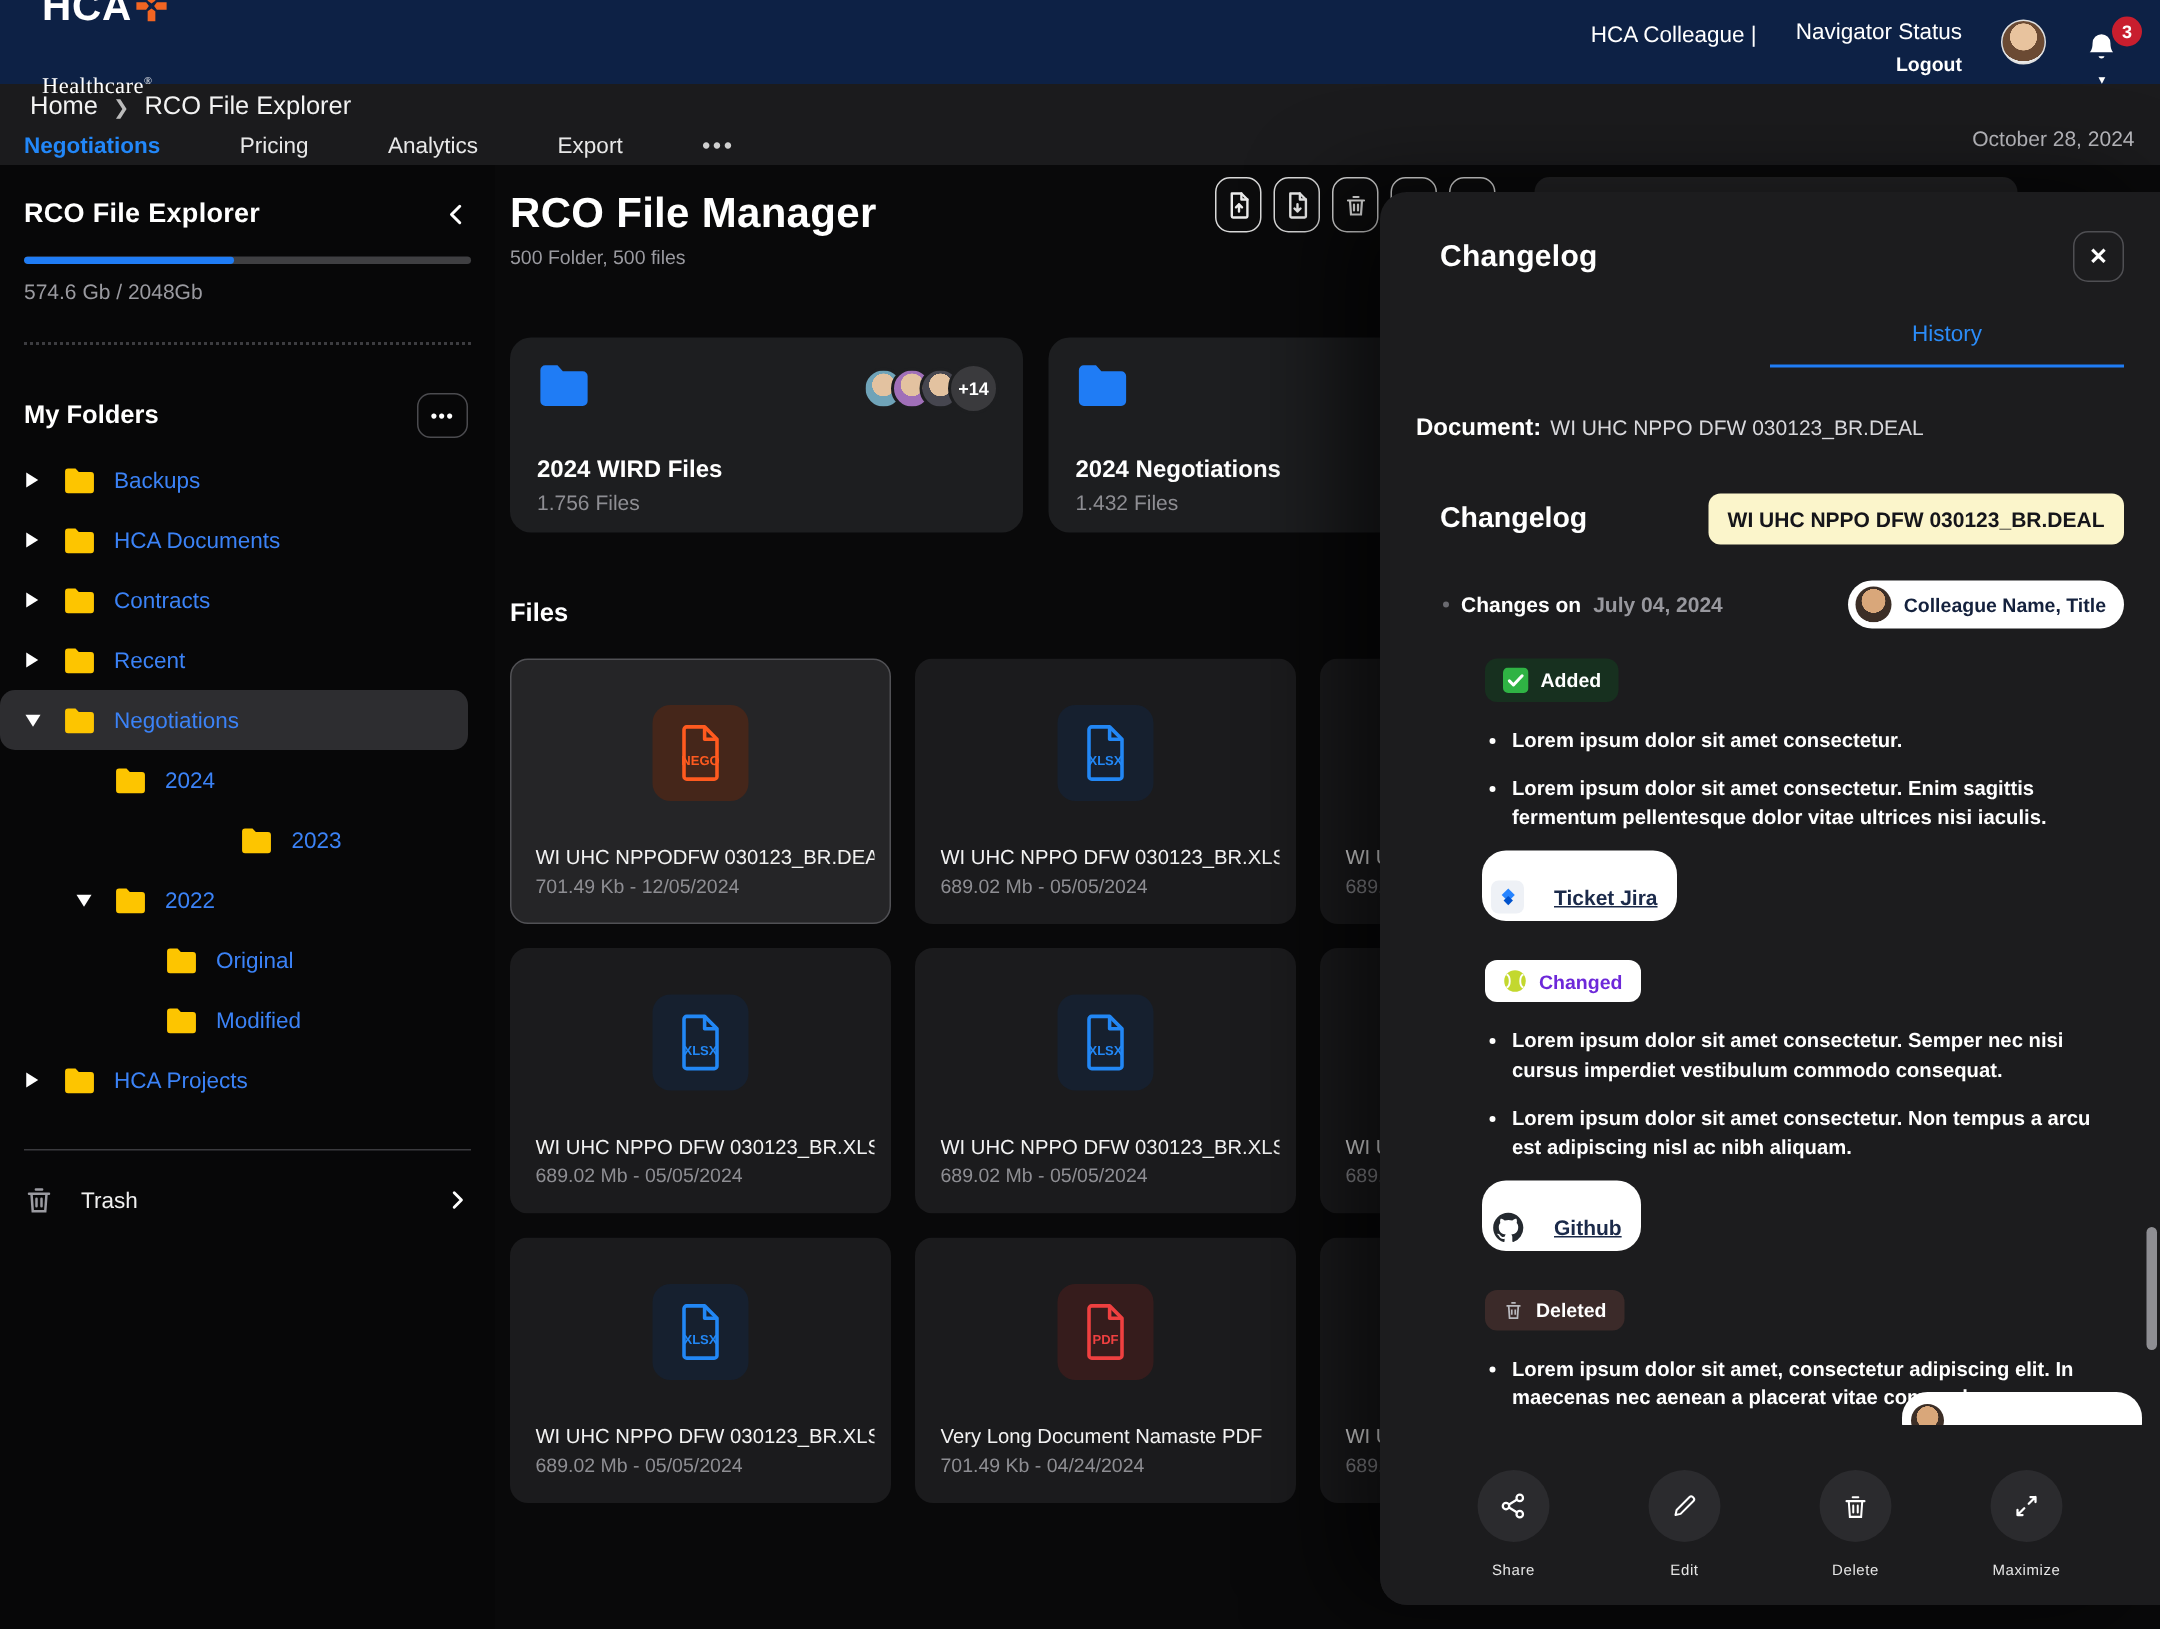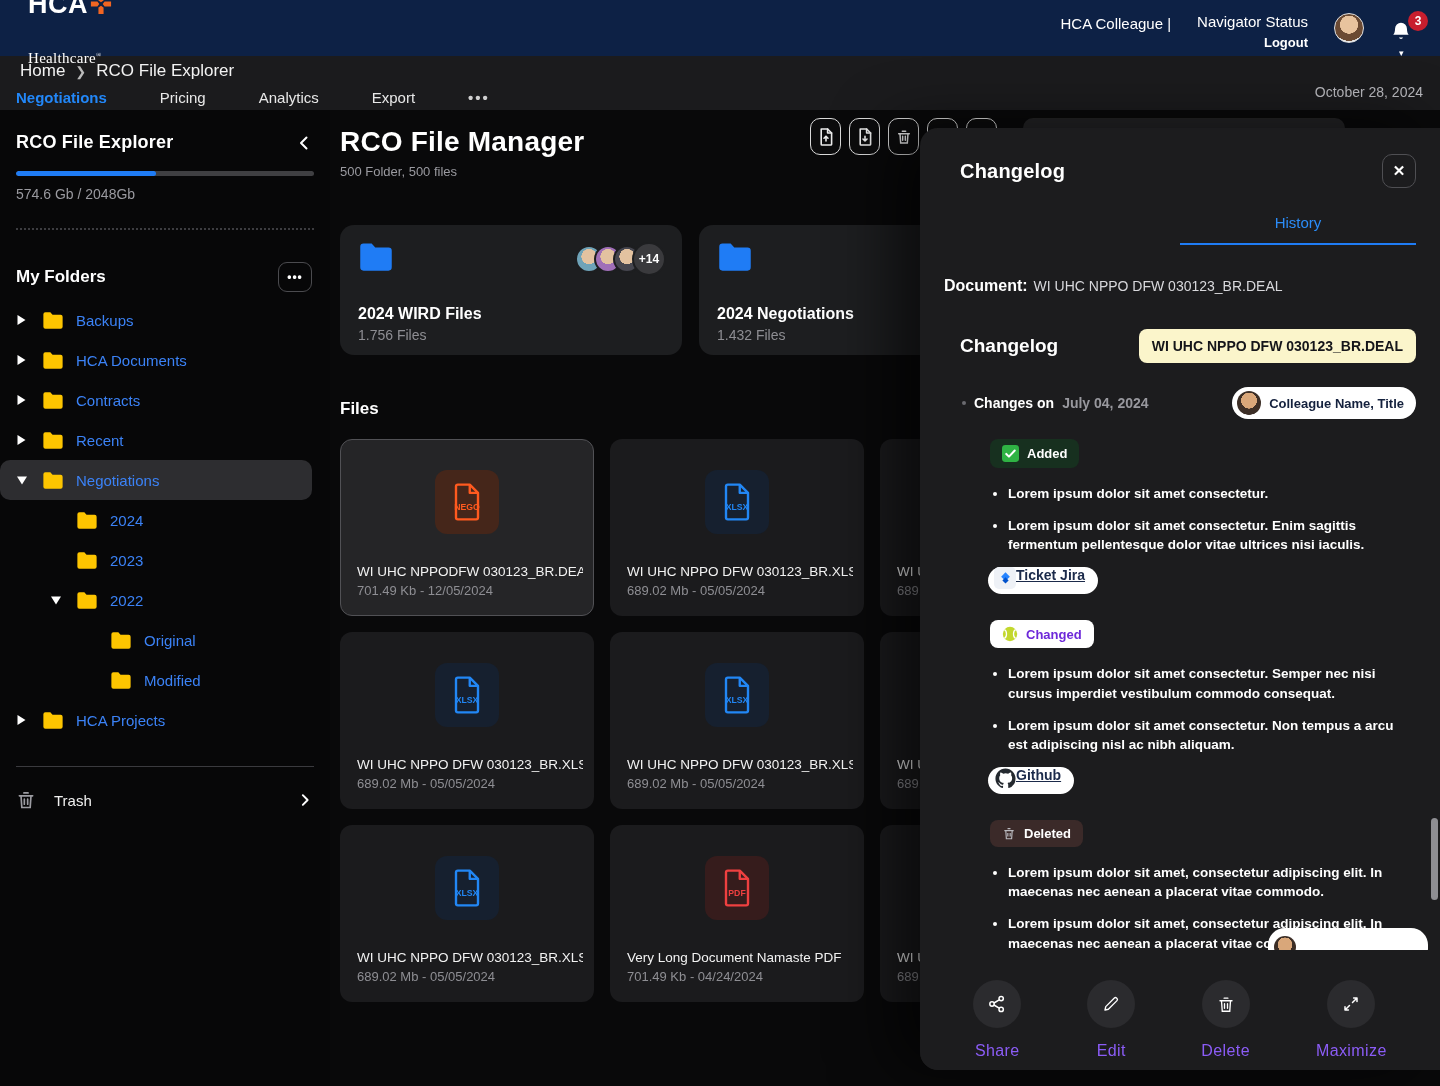--- a/index.html
+++ b/index.html
@@ -109,31 +109,31 @@
   .colleague-pill { display:flex; align-items:center; gap:8px; background:#fff; border-radius:17px; padding:4px 12px 4px 5px; color:#14213d; font-size:13px; font-weight:bold; cursor:pointer; }
   .pill-av { width:24px; height:24px; border-radius:50%; background:radial-gradient(circle at 50% 40%, #d9a77a 0 42%, #3c2e26 43% 75%, #cfcfd4 76%); }
   .sections { margin-top:20px; padding-left:46px; }
   .badge { display:inline-flex; align-items:center; gap:8px; border-radius:8px; padding:6px 12px; font-size:13px; font-weight:bold; margin-bottom:12px; }
   .badge.added { background:#17301f; color:#fff; }
   .badge.changed { background:#fff; color:#6d28d9; }
   .badge.deleted { background:#3b2a29; color:#fff; }
   .badge .b-icon { display:flex; }
   .sec-list { list-style:disc; padding-left:18px; margin:4px 0 2px 0; }
   .sec-list li { font-size:13.5px; font-weight:bold; line-height:1.42; margin-bottom:13px; max-width:420px; color:#fff; }
-  .link-pill { display:inline-flex; align-items:flex-start; gap:0; background:#fff; border-radius:16px; padding:0 13px 5px 6px; margin:0 0 26px -2px; cursor:pointer; }
+  .link-pill { display:inline-flex; align-items:center; gap:20px; background:#fff; border-radius:16px; padding:20px 13px 5px 6px; margin:0 0 26px -2px; cursor:pointer; }
   .link-pill .l-icon { width:22px; height:22px; border-radius:5px; background:#eef1f6; display:flex; align-items:center; justify-content:center; }
   .link-pill .l-icon.round { background:transparent; }
   .link-label { font-size:14px; font-weight:bold; color:#1b2a4a; text-decoration:underline; }
   .partial-pill { position:absolute; right:12px; top:800px; width:160px; height:38px; background:#fff; border-radius:17px; display:flex; align-items:center; padding-left:6px; }
   .partial-pill .pill-av { width:22px; height:22px; }
   .panel-scrollbar { position:absolute; right:2px; top:690px; width:7px; height:82px; border-radius:4px; background:#8e8e93; }
   .panel-actions { position:absolute; left:0; right:0; top:822px; bottom:0; background:#1c1c1e; border-radius:0 0 0 18px; display:flex; justify-content:center; gap:66px; padding-top:30px; z-index:3; }
   .action { display:flex; flex-direction:column; align-items:center; gap:14px; cursor:pointer; }
   .action-circle { width:48px; height:48px; border-radius:50%; background:#2b2b2e; display:flex; align-items:center; justify-content:center; color:#fff; }
-  .action-label { font-size:16px; color:#8b5cf6; letter-spacing:.4px; }
+  .action-label { font-size:10px; color:#e5e5e5; letter-spacing:.4px; }
 </style>
 </head>
 <body>
 
 <div class="app">
 
   <header class="topbar">
     <div class="brand">
       <div class="brand-top">
         <span class="brand-hca">HCA</span>
@@ -262,21 +262,21 @@
         </div>
         <div class="tree-row" style="padding-left: 50px;">
           <span class="caret"></span>
           <span class="tree-folder">
             <svg width="22" height="19" viewBox="0 0 24 20">
               <path d="M1.5 3.2A2.2 2.2 0 0 1 3.7 1h5.4l2.4 2.7h8.8a2.2 2.2 0 0 1 2.2 2.2v11a2.2 2.2 0 0 1-2.2 2.2H3.7a2.2 2.2 0 0 1-2.2-2.2z" fill="currentColor"></path>
             </svg>
           </span>
           <span class="tree-label">2024</span>
         </div>
-        <div class="tree-row" style="padding-left: 50px;">
+        <div class="tree-row" style="padding-left: 50px; justify-content: center;">
           <span class="caret"></span>
           <span class="tree-folder">
             <svg width="22" height="19" viewBox="0 0 24 20">
               <path d="M1.5 3.2A2.2 2.2 0 0 1 3.7 1h5.4l2.4 2.7h8.8a2.2 2.2 0 0 1 2.2 2.2v11a2.2 2.2 0 0 1-2.2 2.2H3.7a2.2 2.2 0 0 1-2.2-2.2z" fill="currentColor"></path>
             </svg>
           </span>
           <span class="tree-label">2023</span>
         </div>
         <div class="tree-row" style="padding-left: 50px;">
           <span class="caret">

